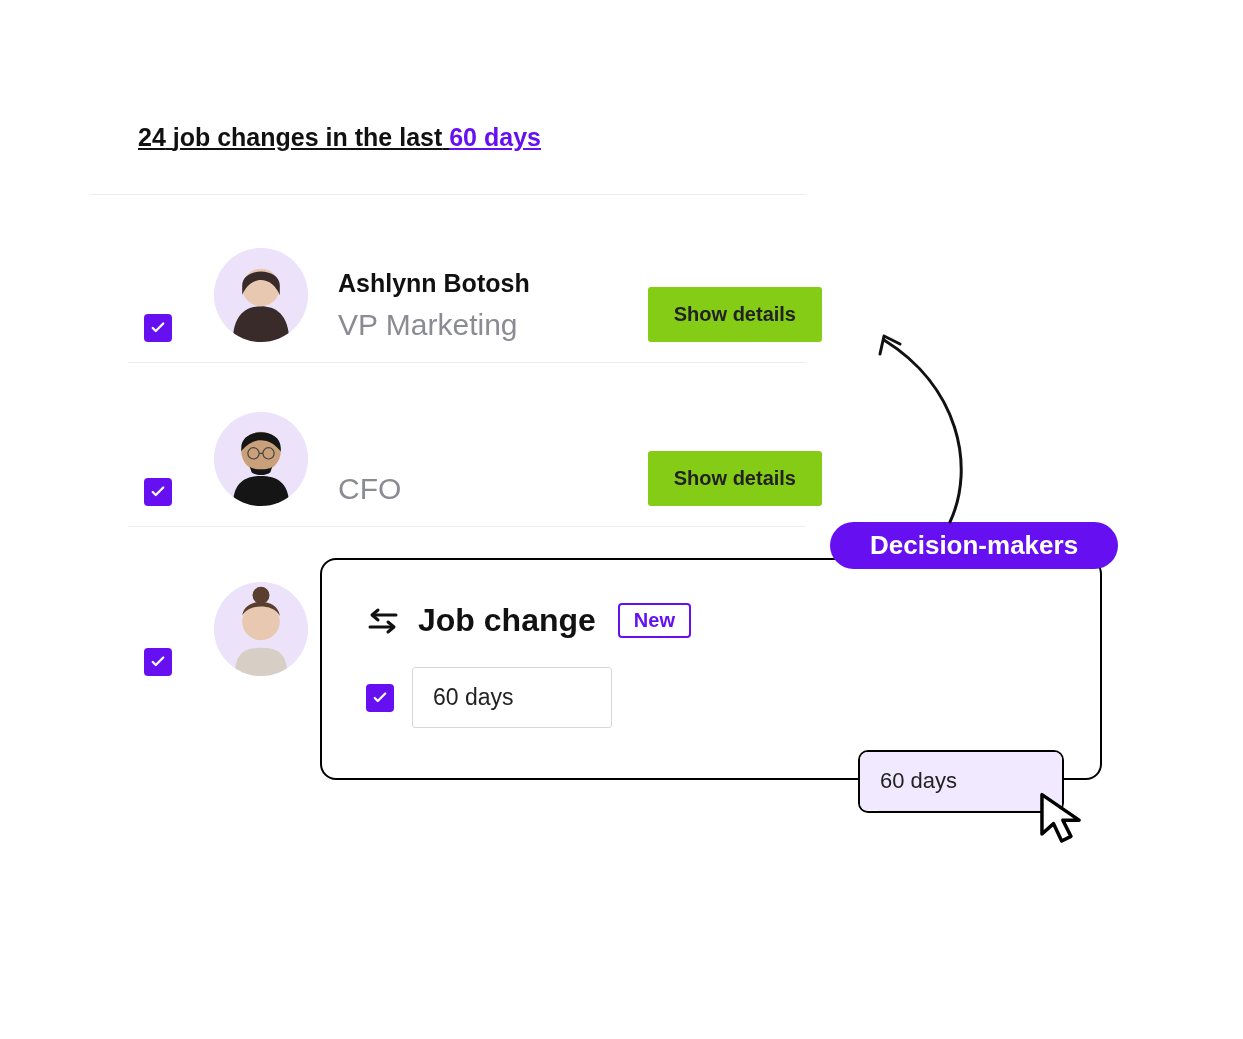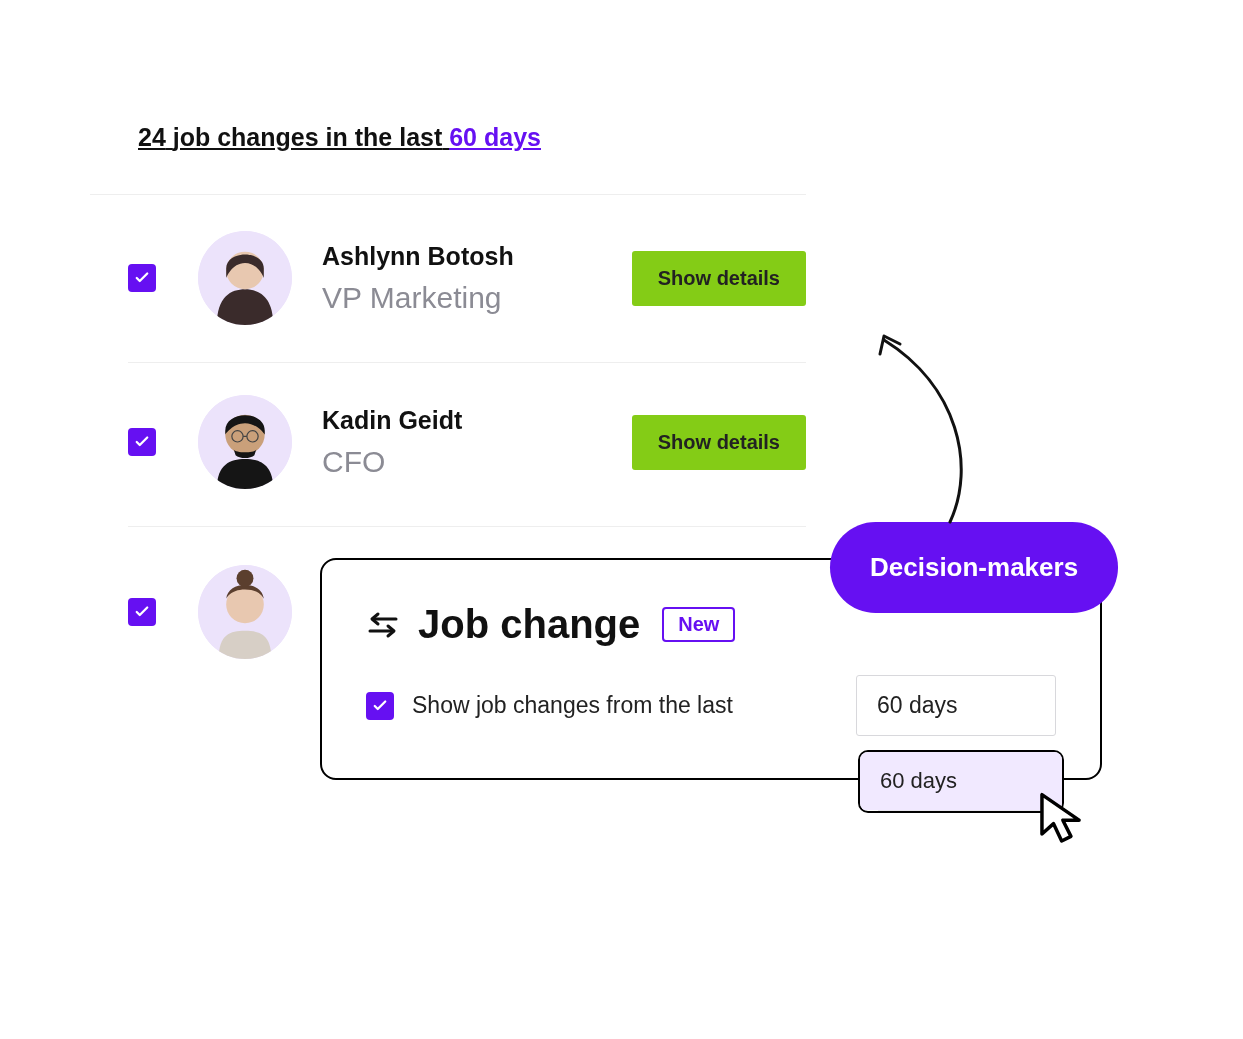--- a/index.html
+++ b/index.html
@@ -53,25 +53,25 @@
     left: 128px;
     top: 526px;
     width: 678px;
     height: 1px;
     background: #eee;
   }
 
   
   .row {
     position: absolute;
-    left: 128px;
+    left: 144px;
     width: 678px;
     height: 128px;
     display: flex;
-    align-items: center;
+    align-items: flex-end;
   }
   .row0 { top: 214px; }
   .row1 { top: 378px; }
   .row2 { top: 548px; }
 
   .chk {
     width: 28px;
     height: 28px;
     border-radius: 4px;
     background: #6610f2;
@@ -138,21 +138,21 @@
     margin-bottom: 28px;
   }
   .swap-icon {
     width: 34px;
     height: 30px;
     display: flex;
     align-items: center;
     justify-content: center;
   }
   .panel-title {
-    font-size: 40px;
+    font-size: 32px;
     font-weight: 800;
     color: #111;
   }
   .new-badge {
     border: 2px solid #6610f2;
     color: #6610f2;
     font-weight: 700;
     font-size: 20px;
     padding: 4px 14px;
     border-radius: 4px;
@@ -206,21 +206,21 @@
 
   
   .pill {
     position: absolute;
     left: 830px;
     top: 522px;
     background: #6610f2;
     color: #fff;
     font-size: 26px;
     font-weight: 700;
-    padding: 30px 40px;
+    padding: 8px 40px;
     border-radius: 999px;
   }
 
   
   .pointer-arrow {
     position: absolute;
     left: 870px;
     top: 326px;
     width: 120px;
     height: 200px;
@@ -283,21 +283,20 @@
       <path d="M20 100 C20 74 34 68 50 68 C66 68 80 74 80 100 Z" fill="#151515"></path>
       <circle cx="50" cy="42" r="21" fill="#caa07a"></circle>
       <path d="M29 38 C29 16 71 16 71 38 L71 42 C71 42 63 30 50 30 C37 30 29 42 29 42 Z" fill="#151515"></path>
       <circle cx="42" cy="44" r="6" fill="none" stroke="#444" stroke-width="1.3"></circle>
       <circle cx="58" cy="44" r="6" fill="none" stroke="#444" stroke-width="1.3"></circle>
       <line x1="48" y1="44" x2="52" y2="44" stroke="#444" stroke-width="1.3"></line>
       <path d="M38 58 C40 62 60 62 62 58 L60 64 C56 68 44 68 40 64 Z" fill="#151515"></path>
     </svg>
   </div>
   <div class="person-text">
-    <div class="person-name">Kadin Geidt</div>
     <div class="person-title">CFO</div>
   </div>
   <button class="details-btn">Show details</button>
 </div>
 
 <div class="divider2"></div>
 
 <div class="row row2">
   <div class="chk">
     <svg viewBox="0 0 24 24">
@@ -327,21 +326,20 @@
     </div>
     <div class="panel-title">Job change</div>
     <div class="new-badge">New</div>
   </div>
   <div class="panel-row">
     <div class="chk">
       <svg viewBox="0 0 24 24">
           <path d="M5 12 l4 4 l10 -10" stroke="#fff" stroke-width="3" fill="none" stroke-linecap="round" stroke-linejoin="round"></path>
         </svg>
     </div>
-    <div class="panel-row-label">Show job changes from the last</div>
     <div class="select-box">60 days</div>
   </div>
 </div>
 
 <div class="dropdown">
   <div class="dropdown-opt sel">60 days</div>
   <div class="dd-sep"></div>
 </div>
 
 <div class="pill">Decision-makers</div>

